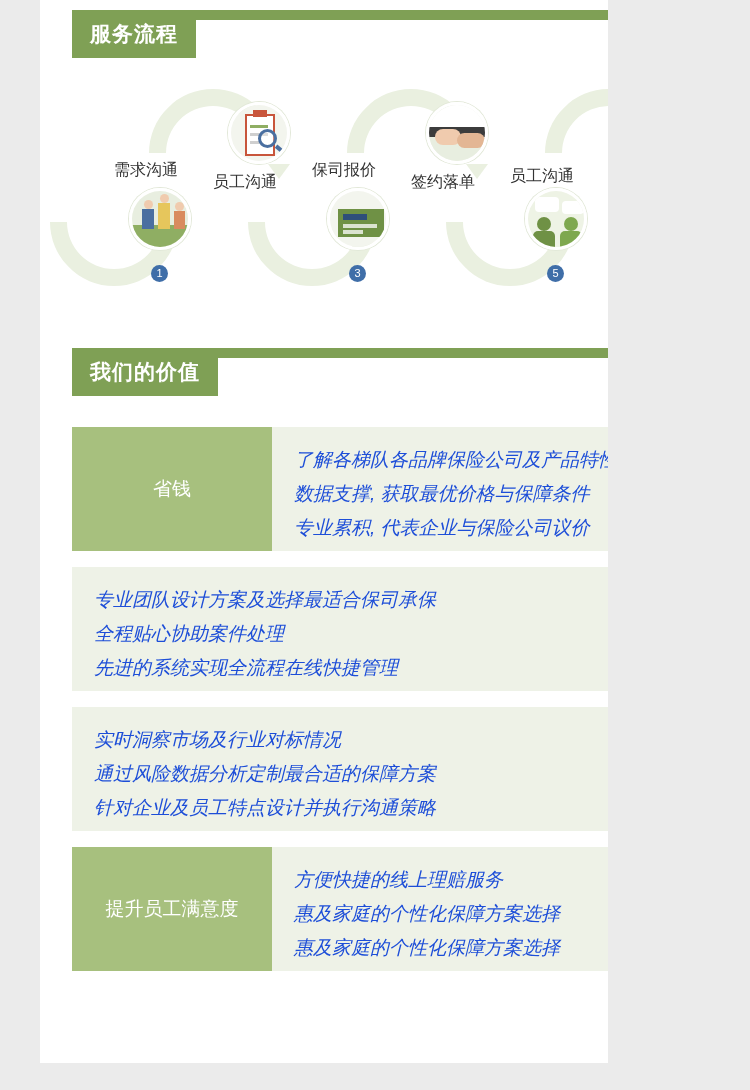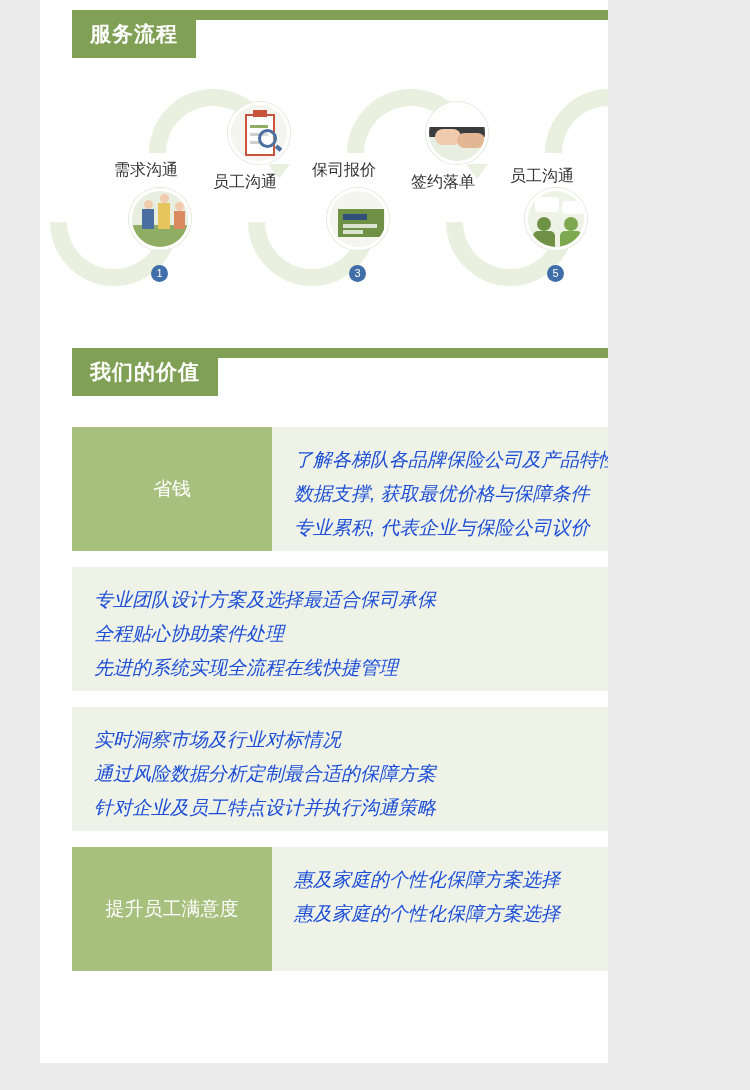--- a/index.html
+++ b/index.html
@@ -257,20 +257,21 @@
         <div class="value-body">
           <div>实时洞察市场及行业对标情况</div>
           <div>通过风险数据分析定制最合适的保障方案</div>
           <div>针对企业及员工特点设计并执行沟通策略</div>
         </div>
       </div>
 
       <div class="value-row">
         <div class="value-key">提升员工满意度</div>
         <div class="value-body">
+          <div>方便快捷的线上理赔服务</div>
           <div>惠及家庭的个性化保障方案选择</div>
           <div>惠及家庭的个性化保障方案选择</div>
         </div>
       </div>
 
     </div>
   </div>
 </div>
 
 </body></html>

